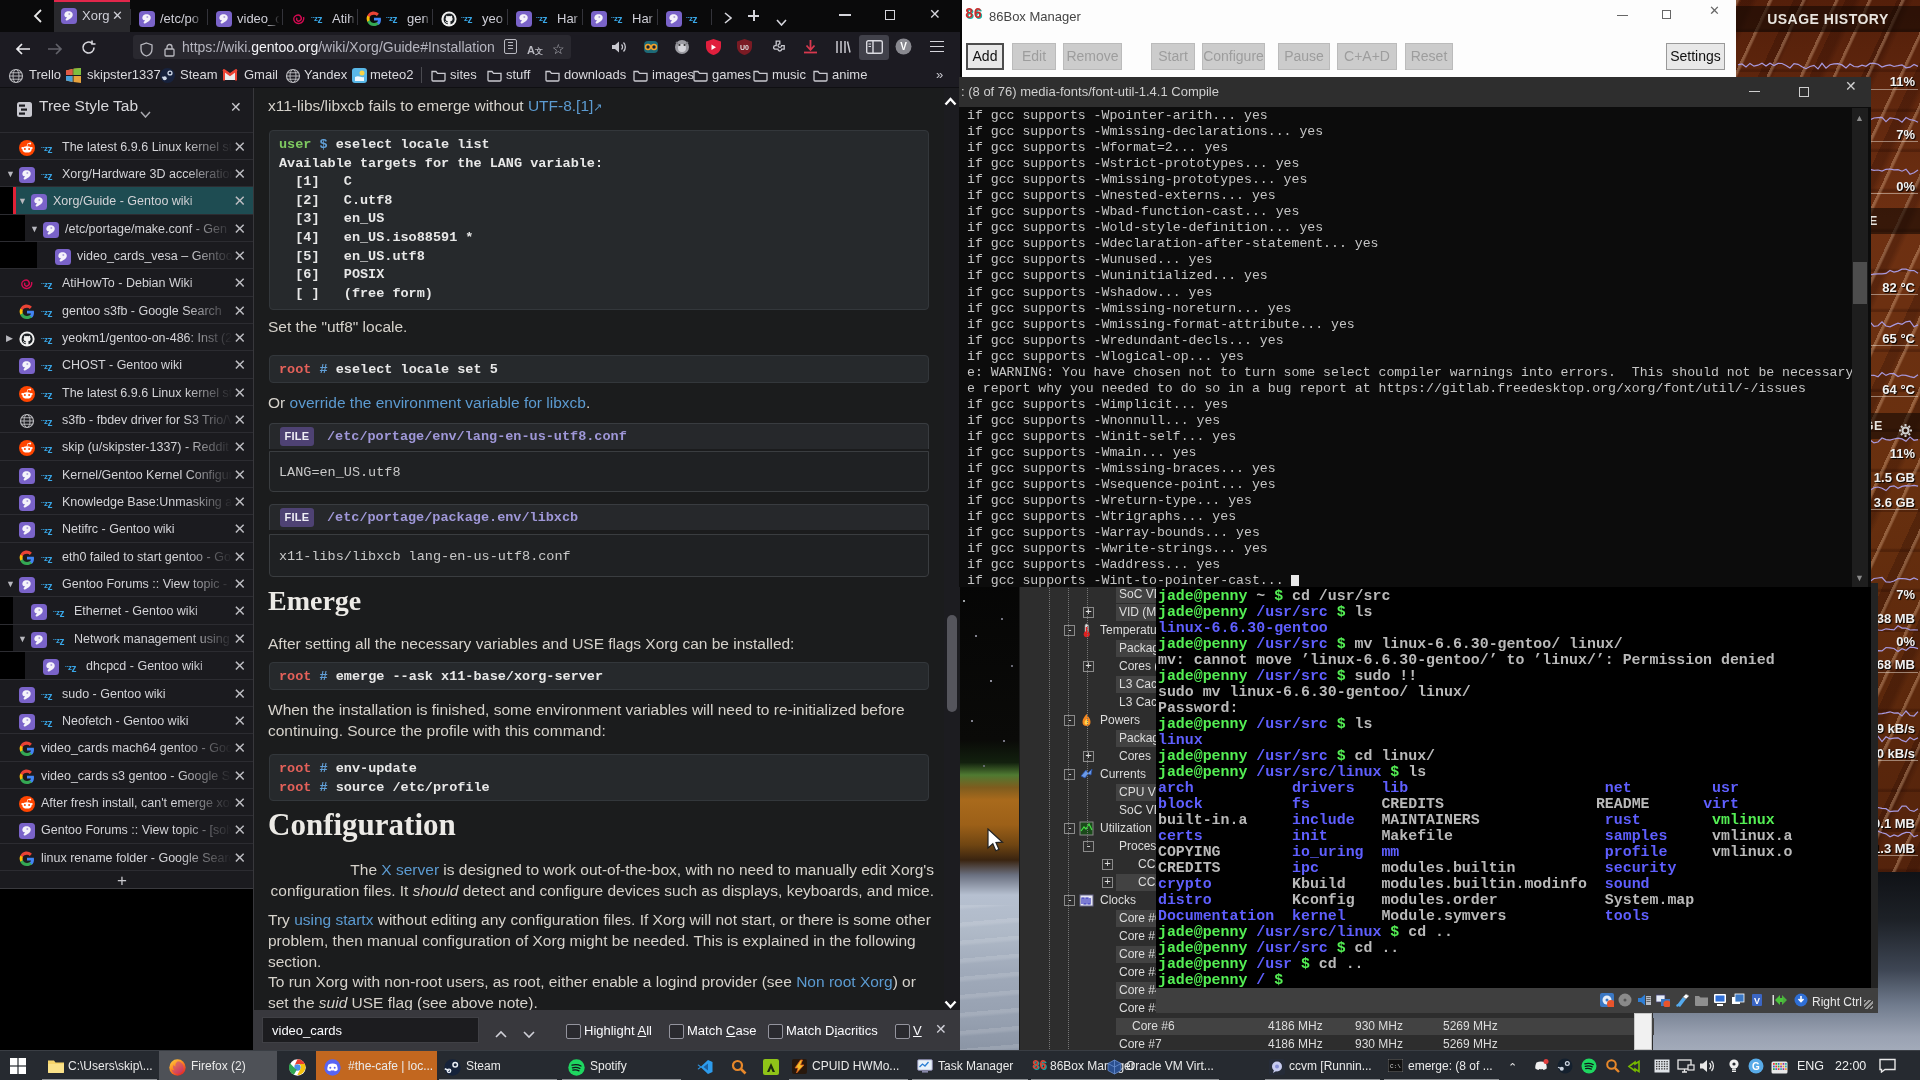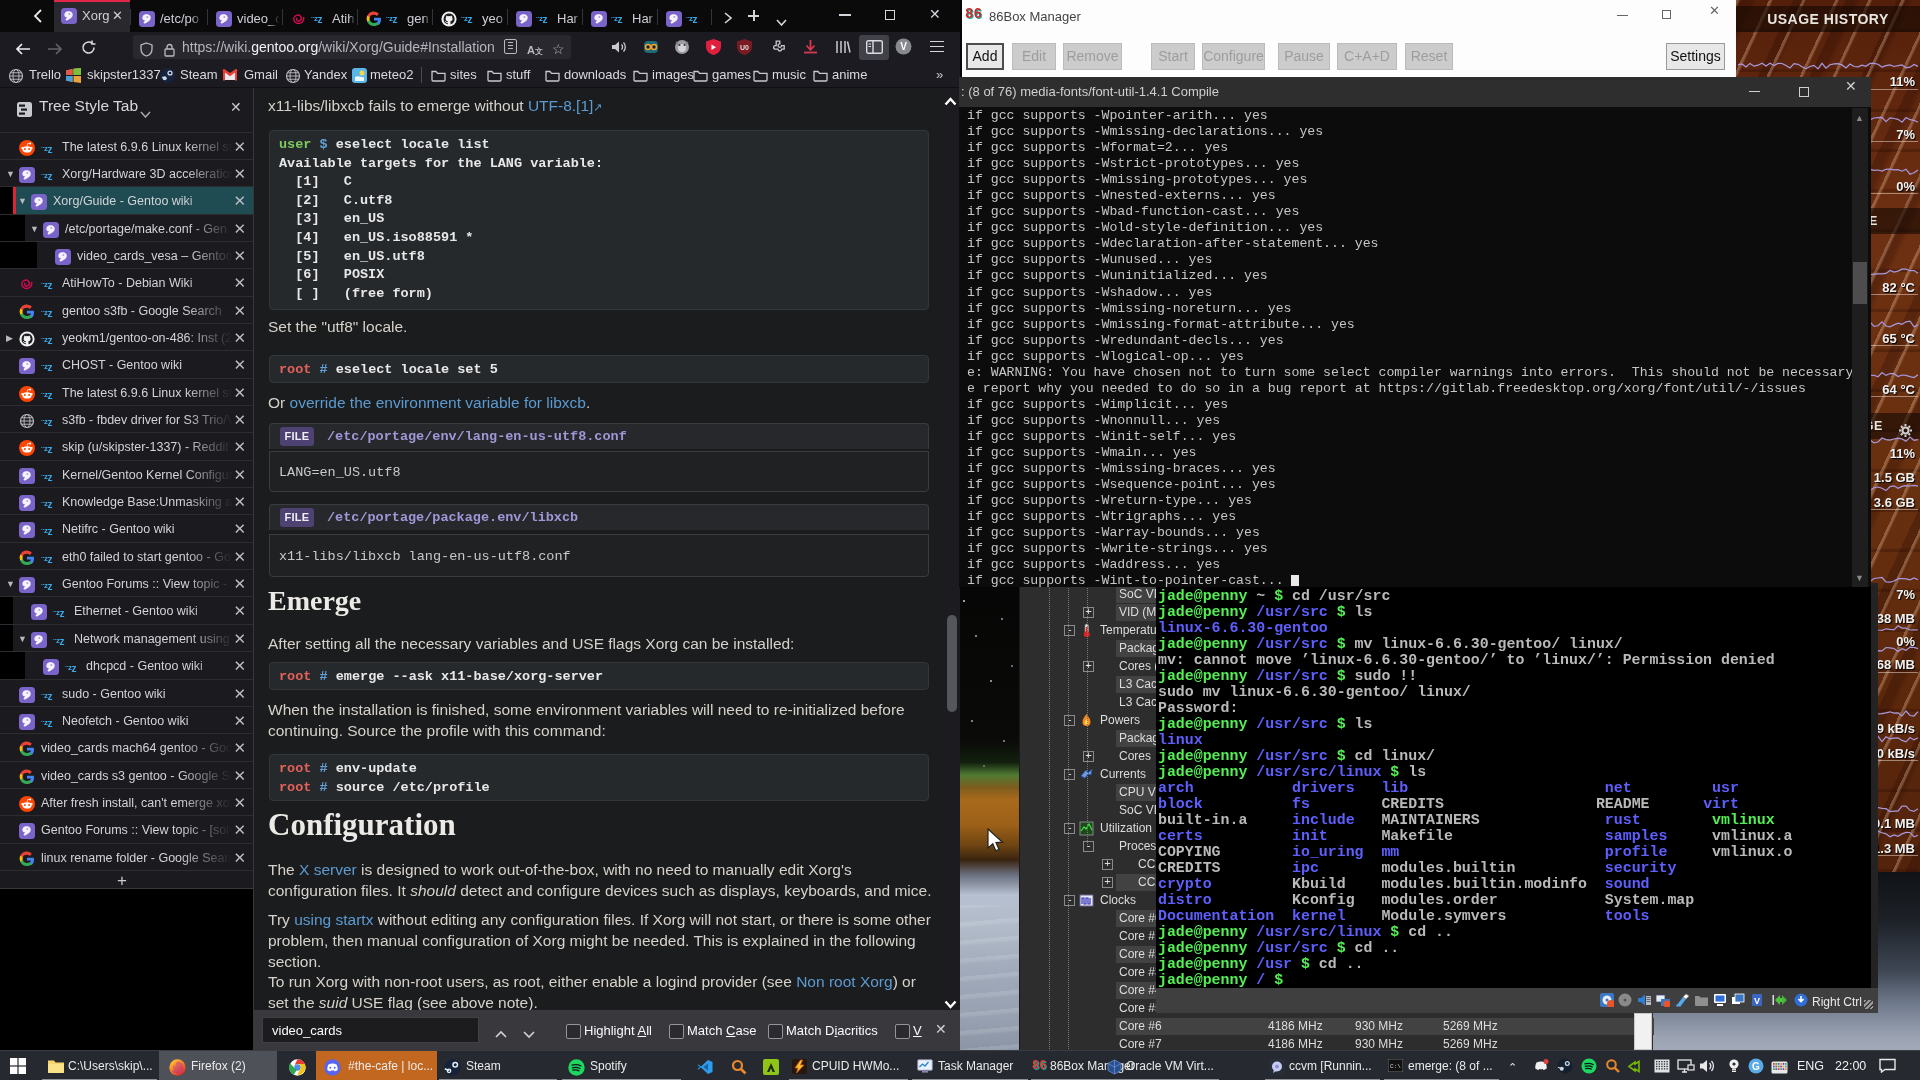--- a/index.html
+++ b/index.html
@@ -193,21 +193,21 @@
     <div class="row hl" style="top:324px;"></div>
     <div class="lb" style="left:99px;top:324px;">Core #0</div>
     <div class="lb" style="left:99px;top:342px;">Core #1</div>
     <div class="row hl" style="top:360px;"></div>
     <div class="lb" style="left:99px;top:360px;">Core #2</div>
     <div class="lb" style="left:99px;top:378px;">Core #3</div>
     <div class="row hl" style="top:396px;"></div>
     <div class="lb" style="left:99px;top:396px;">Core #4</div>
     <div class="lb" style="left:99px;top:414px;">Core #5</div>
     <div class="row hl" style="top:432px;"></div>
-    <div class="lb" style="left:99px;top:432px;text-align:right;">Core #6</div>
+    <div class="lb" style="left:112px;top:432px;text-align:right;">Core #6</div>
     <div class="lb" style="left:248px;top:432px;">4186 MHz</div>
     <div class="lb" style="left:335px;top:432px;">930 MHz</div>
     <div class="lb" style="left:423px;top:432px;">5269 MHz</div>
     <div class="lb" style="left:99px;top:450px;">Core #7</div>
     <div class="lb" style="left:248px;top:450px;">4186 MHz</div>
     <div class="lb" style="left:335px;top:450px;">930 MHz</div>
     <div class="lb" style="left:423px;top:450px;">5269 MHz</div>
     <div class="vline" style="left:29px;top:0;height:464px;"></div>
     <div class="vline" style="left:48px;top:0;height:464px;"></div>
     <div class="vline" style="left:67px;top:0;height:260px;"></div>
@@ -877,21 +877,21 @@
         <div class="fbadge">FILE</div>
         <div class="abs" style="left:57px;top:0;line-height:25px;">/etc/portage/package.env/libxcb</div>
       </div>
       <div class="fbody" style="top:446px;height:43px;line-height:43px;padding-left:9px;">x11-libs/libxcb lang-en-us-utf8.conf</div>
       <div class="h2" style="top:497px;font-size:28px;font-weight:bold;">Emerge</div>
       <div class="p" style="top:546px;">After setting all the necessary variables and USE flags Xorg can be installed:</div>
       <div class="codebox" style="top:574px;height:28px;padding-top:5px;"><div class="cl"><span class="kred">root</span> <span class="kblue">#</span> emerge --ask x11-base/xorg-server</div></div>
       <div class="p" style="top:612px;">When the installation is finished, some environment variables will need to re-initialized before continuing. Source the profile with this command:</div>
       <div class="codebox" style="top:666px;height:47px;padding-top:5px;"><div class="cl"><span class="kred">root</span> <span class="kblue">#</span> env-update</div><div class="cl"><span class="kred">root</span> <span class="kblue">#</span> source /etc/profile</div></div>
       <div class="h2" style="top:719px;font-size:31px;font-weight:bold;">Configuration</div>
-      <div class="p" style="top:772px;">The <a>X server</a> is designed to work out-of-the-box, with no need to manually edit Xorg's configuration files. It <i>should</i> detect and configure devices such as displays, keyboards, and mice.</div>
+      <div class="p" style="top:772px;text-align:right;">The <a>X server</a> is designed to work out-of-the-box, with no need to manually edit Xorg's configuration files. It <i>should</i> detect and configure devices such as displays, keyboards, and mice.</div>
       <div class="p" style="top:822px;">Try <a>using startx</a> without editing any configuration files. If Xorg will not start, or there is some other problem, then manual configuration of Xorg might be needed. This is explained in the following section.</div>
       <div class="p" style="top:884px;">To run Xorg with non-root users, as root, either enable a logind provider (see <a>Non root Xorg</a>) or set the <i>suid</i> USE flag (see above note).</div>
     </div>
     <div id="fscroll"></div>
     <div class="abs" style="left:947px;top:615px;width:10px;height:97px;background:#55555c;border-radius:5px;"></div>
     <div class="abs" style="left:944px;top:92px;"><svg width="13" height="9" viewBox="0 0 13 9">
         <path d="M1.5 7.5L6.5 2l5 5.5" stroke="#fff" stroke-width="2.4" fill="none"></path>
       </svg></div>
     <div class="abs" style="left:944px;top:995px;"><svg width="13" height="9" viewBox="0 0 13 9">
         <path d="M1.5 1.5L6.5 7l5-5.5" stroke="#fff" stroke-width="2.4" fill="none"></path>

